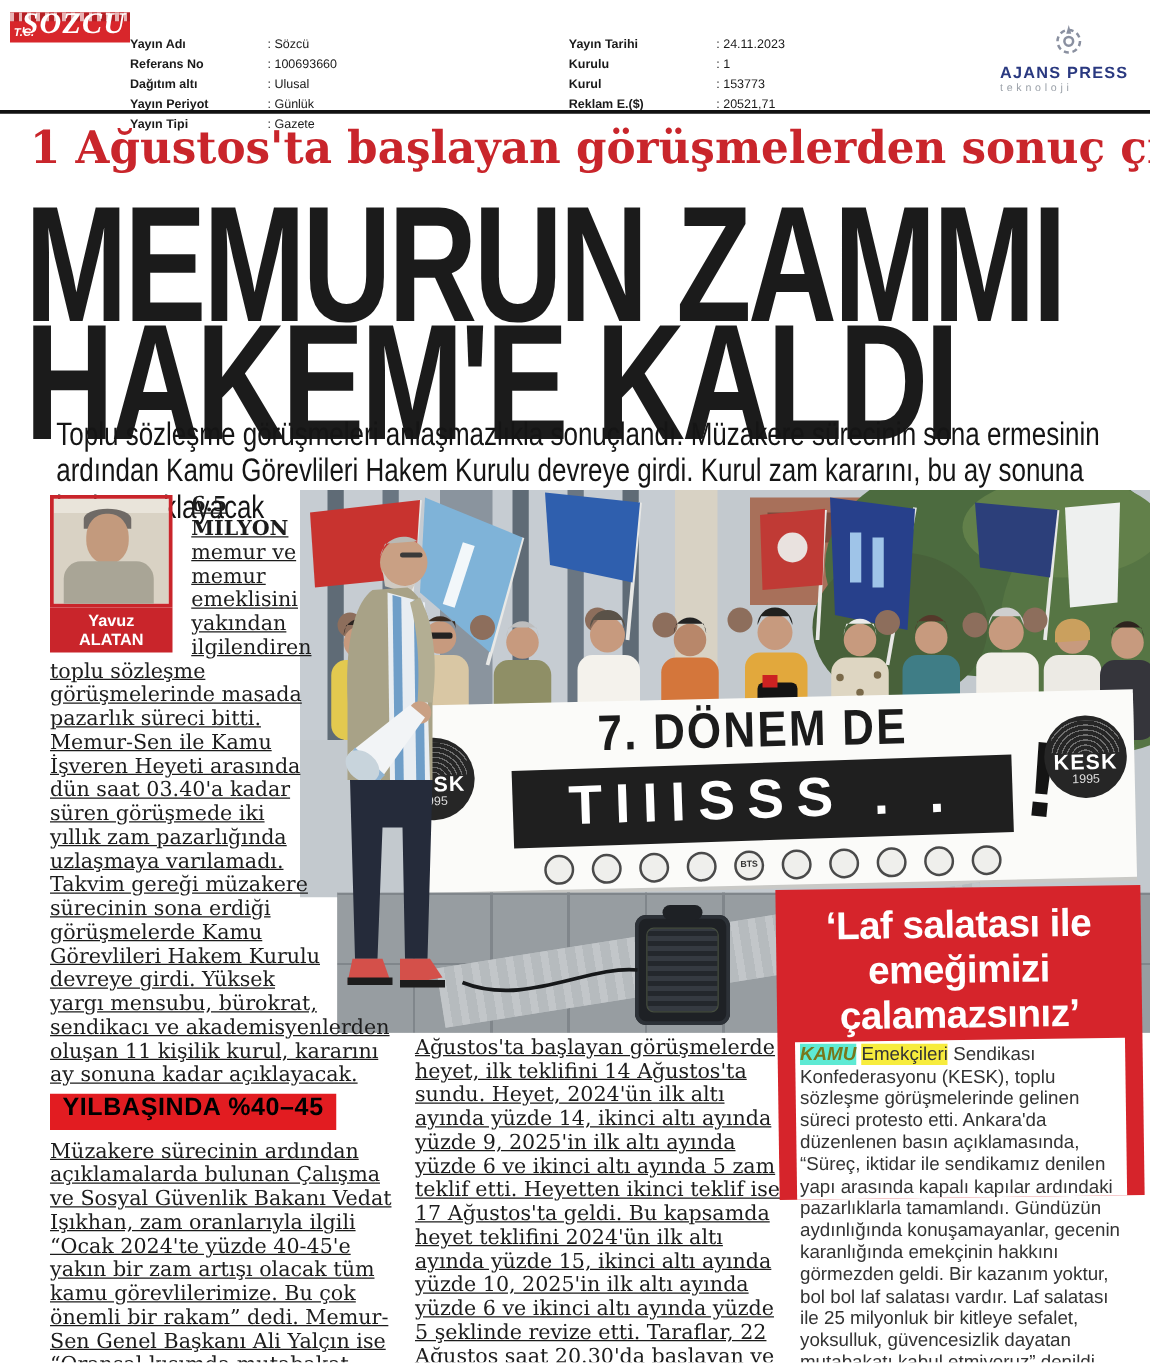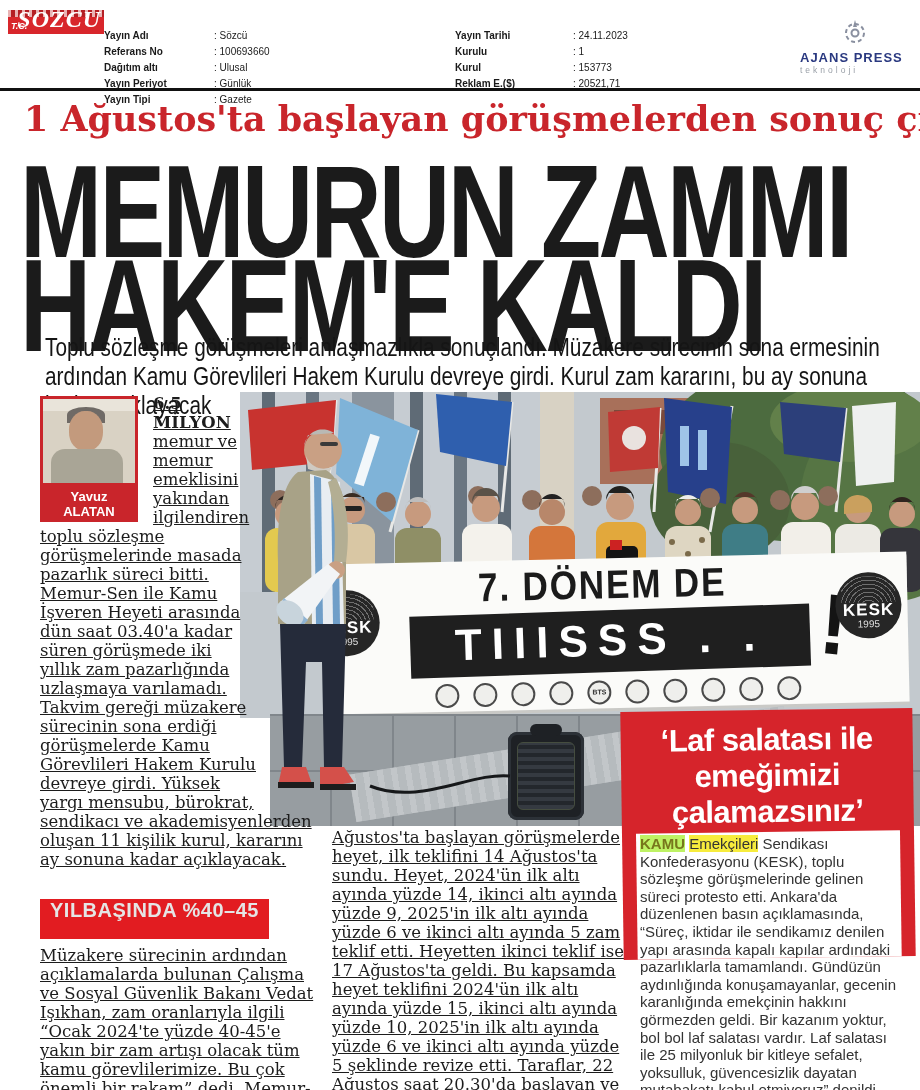--- a/index.html
+++ b/index.html
@@ -51,27 +51,27 @@
         background:#c39a7d;}
   .author .photo .hair{position:absolute;left:24px;top:8px;width:38px;height:16px;border-radius:50% 50% 0 0;
         background:#6f6a66;}
   .author .photo .body{position:absolute;left:8px;top:50px;width:72px;height:34px;border-radius:14px 14px 0 0;
         background:#a9a596;}
   .author .plate{width:98px;background:#c9252b;color:#fff;text-align:center;
         font-family:"Liberation Sans",sans-serif;font-weight:bold;font-size:13px;line-height:15px;
         padding:3px 0;}
   .man-spacer{float:right;width:68px;height:330px;margin-top:74px;}
   .lead{font-weight:bold;}
-  .subhead{display:inline-block;background:#e21c21;color:#e5e5e5;font-family:"Liberation Sans",sans-serif;
-        font-weight:bold;font-size:20px;padding:2px 10px 19px;margin:24px 0 7px;letter-spacing:.5px;}
+  .subhead{display:inline-block;background:#e21c21;color:#000000;font-family:"Liberation Sans",sans-serif;
+        font-weight:bold;font-size:20px;padding:2px 10px 8px;margin:0 0 7px;letter-spacing:.5px;}
   .col p{margin:0 0 6px;text-decoration:underline;}
 
   .col3-text{position:absolute;left:640px;top:835px;width:258px;z-index:6;
         font-size:15px;line-height:17.6px;color:#333;}
-  .k1{font-weight:bold;color:#77771c;background:#bef264;}
+  .k1{font-weight:bold;color:#77771c;background:#5eead4;font-style:italic;}
   .k2{background:#f7ec3d;}
 
   
   .photo-top{position:absolute;left:240px;top:392px;width:680px;height:326px;z-index:1;overflow:visible;}
   .pavement{position:absolute;left:270px;top:714px;width:650px;height:112px;z-index:1;
         background:
           repeating-linear-gradient(90deg,transparent 0 60px,#80868b 60px 62px),
           repeating-linear-gradient(0deg,transparent 0 54px,#80868b 54px 56px),
           #979da1;}
   .tactile{position:absolute;left:80px;top:26px;width:440px;height:48px;background:#b6bbbe;

